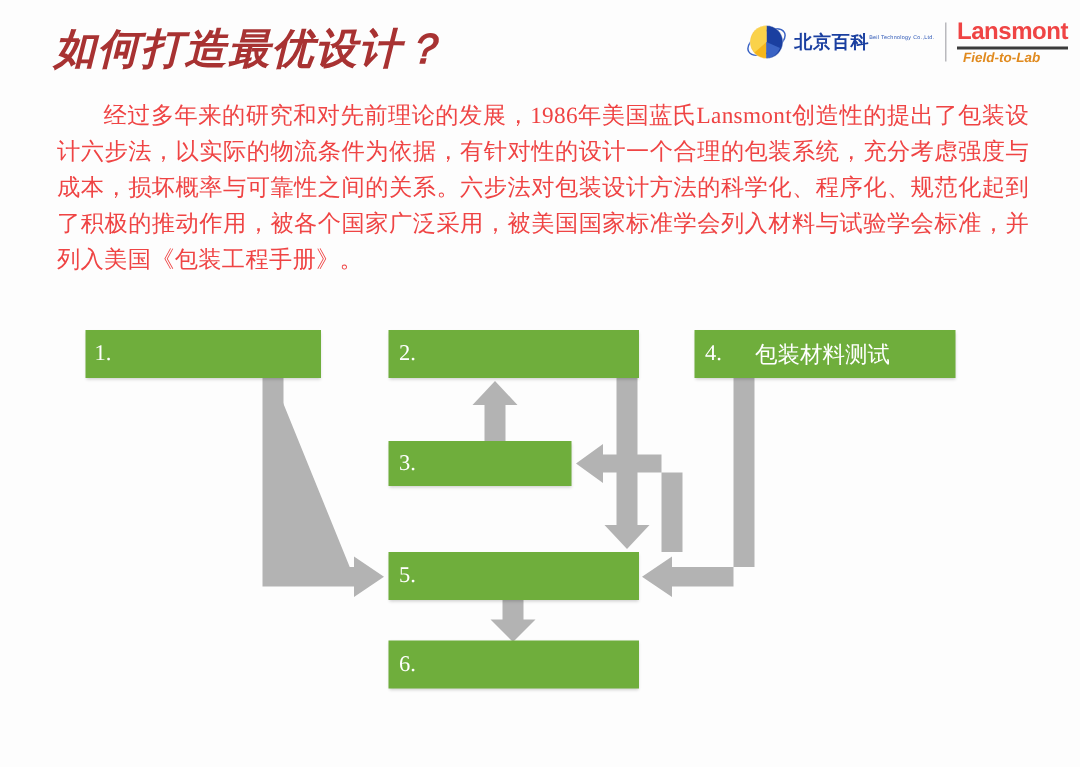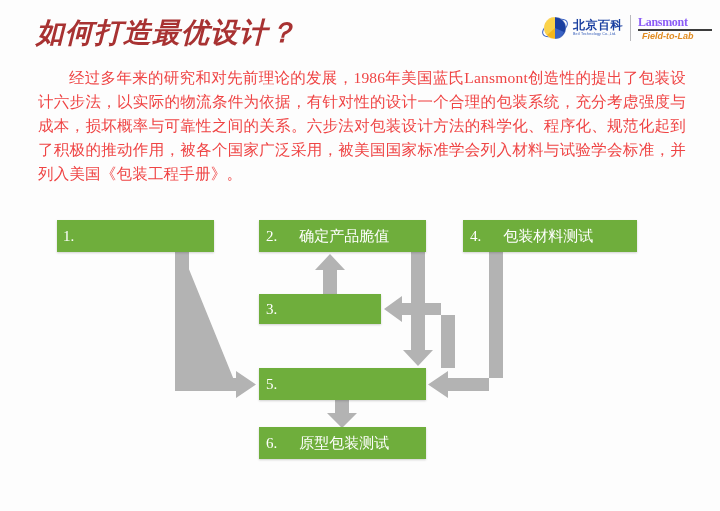--- a/index.html
+++ b/index.html
@@ -45,21 +45,21 @@
   }
   .bjbk-mark {
     position: relative;
     width: 30px;
     height: 30px;
     margin-right: 3px;
   }
   .bjbk-mark svg { display:block; }
   .bjbk-text {
     display: flex;
-    flex-direction: column;
+    flex-direction: row;
     justify-content: flex-end;
     line-height: 1;
   }
   .bjbk-cn {
     font-family: "Liberation Sans", "DejaVu Sans", sans-serif;
     font-weight: 700;
     font-size: 12px;
     color: #1a3fa0;
     letter-spacing: 0.5px;
   }
@@ -77,24 +77,24 @@
     background: #b9b9bd;
     margin: 0 7px;
   }
   #logo-lansmont {
     display: flex;
     flex-direction: column;
     align-items: flex-start;
     line-height: 1;
   }
   .lans-word {
-    font-family: Liberation Serif, serif;
-    font-weight: 700;
-    font-size: 12px;
-    color: #8b5cf6;
+    font-family: Liberation Sans, sans-serif;
+    font-weight: 700;
+    font-size: 16px;
+    color: #ef4444;
     letter-spacing: -0.3px;
   }
   .lans-rule {
     width: 74px;
     height: 2px;
     background: #3c3c3c;
     margin: 1px 0 1px 0;
   }
   .lans-tag {
     font-family: "Liberation Sans", "DejaVu Sans", sans-serif;
@@ -232,34 +232,32 @@
       <path d="M 335 400 L 349 400 L 349 413 L 357 413 L 342 428 L 327 413 L 335 413 Z" fill="#b3b3b3" stroke="none"></path>
     </g>
   </svg>
 
   <div class="flow-box" id="box1">
     <span class="num">1.</span>
   </div>
 
   <div class="flow-box" id="box2">
     <span class="num">2.</span>
-      <span class="txt">确定产品脆值</span>
   </div>
 
   <div class="flow-box" id="box4">
     <span class="num">4.</span>
       <span class="txt">包装材料测试</span>
   </div>
 
   <div class="flow-box" id="box3">
     <span class="num">3.</span>
   </div>
 
   <div class="flow-box" id="box5">
     <span class="num">5.</span>
   </div>
 
   <div class="flow-box" id="box6">
     <span class="num">6.</span>
-      <span class="txt">原型包装测试</span>
   </div>
 
 </div>
 
 </body></html>

